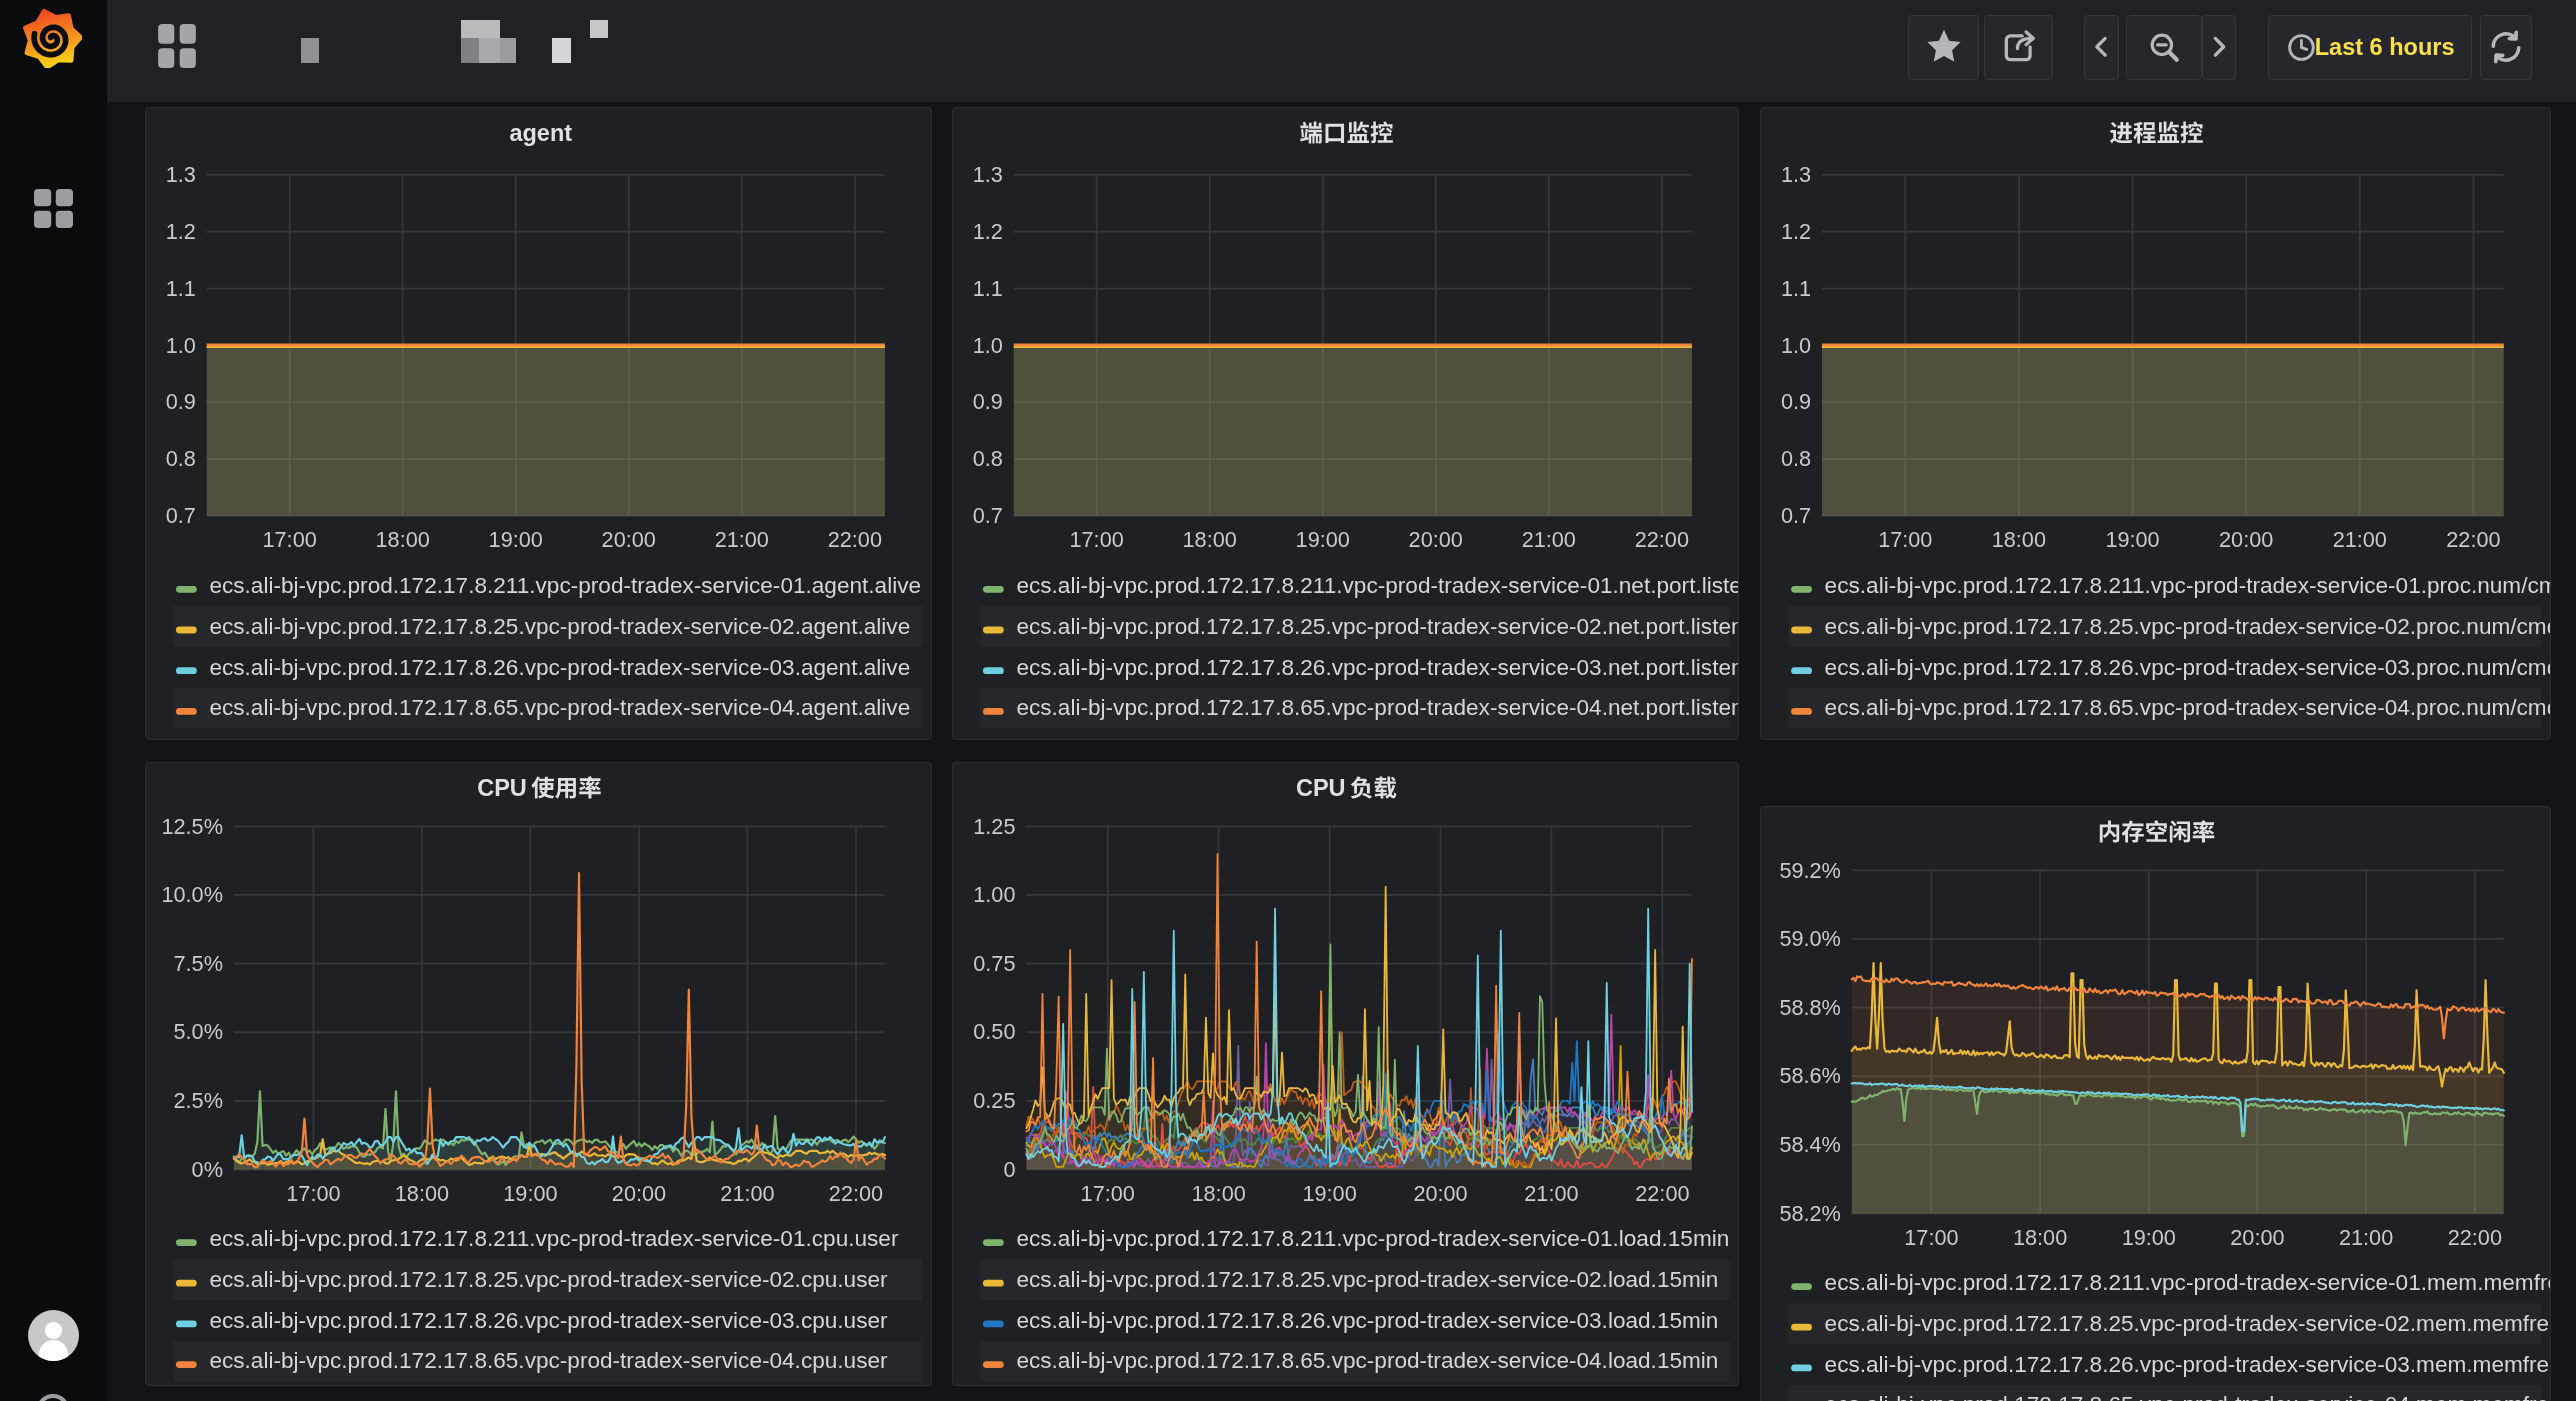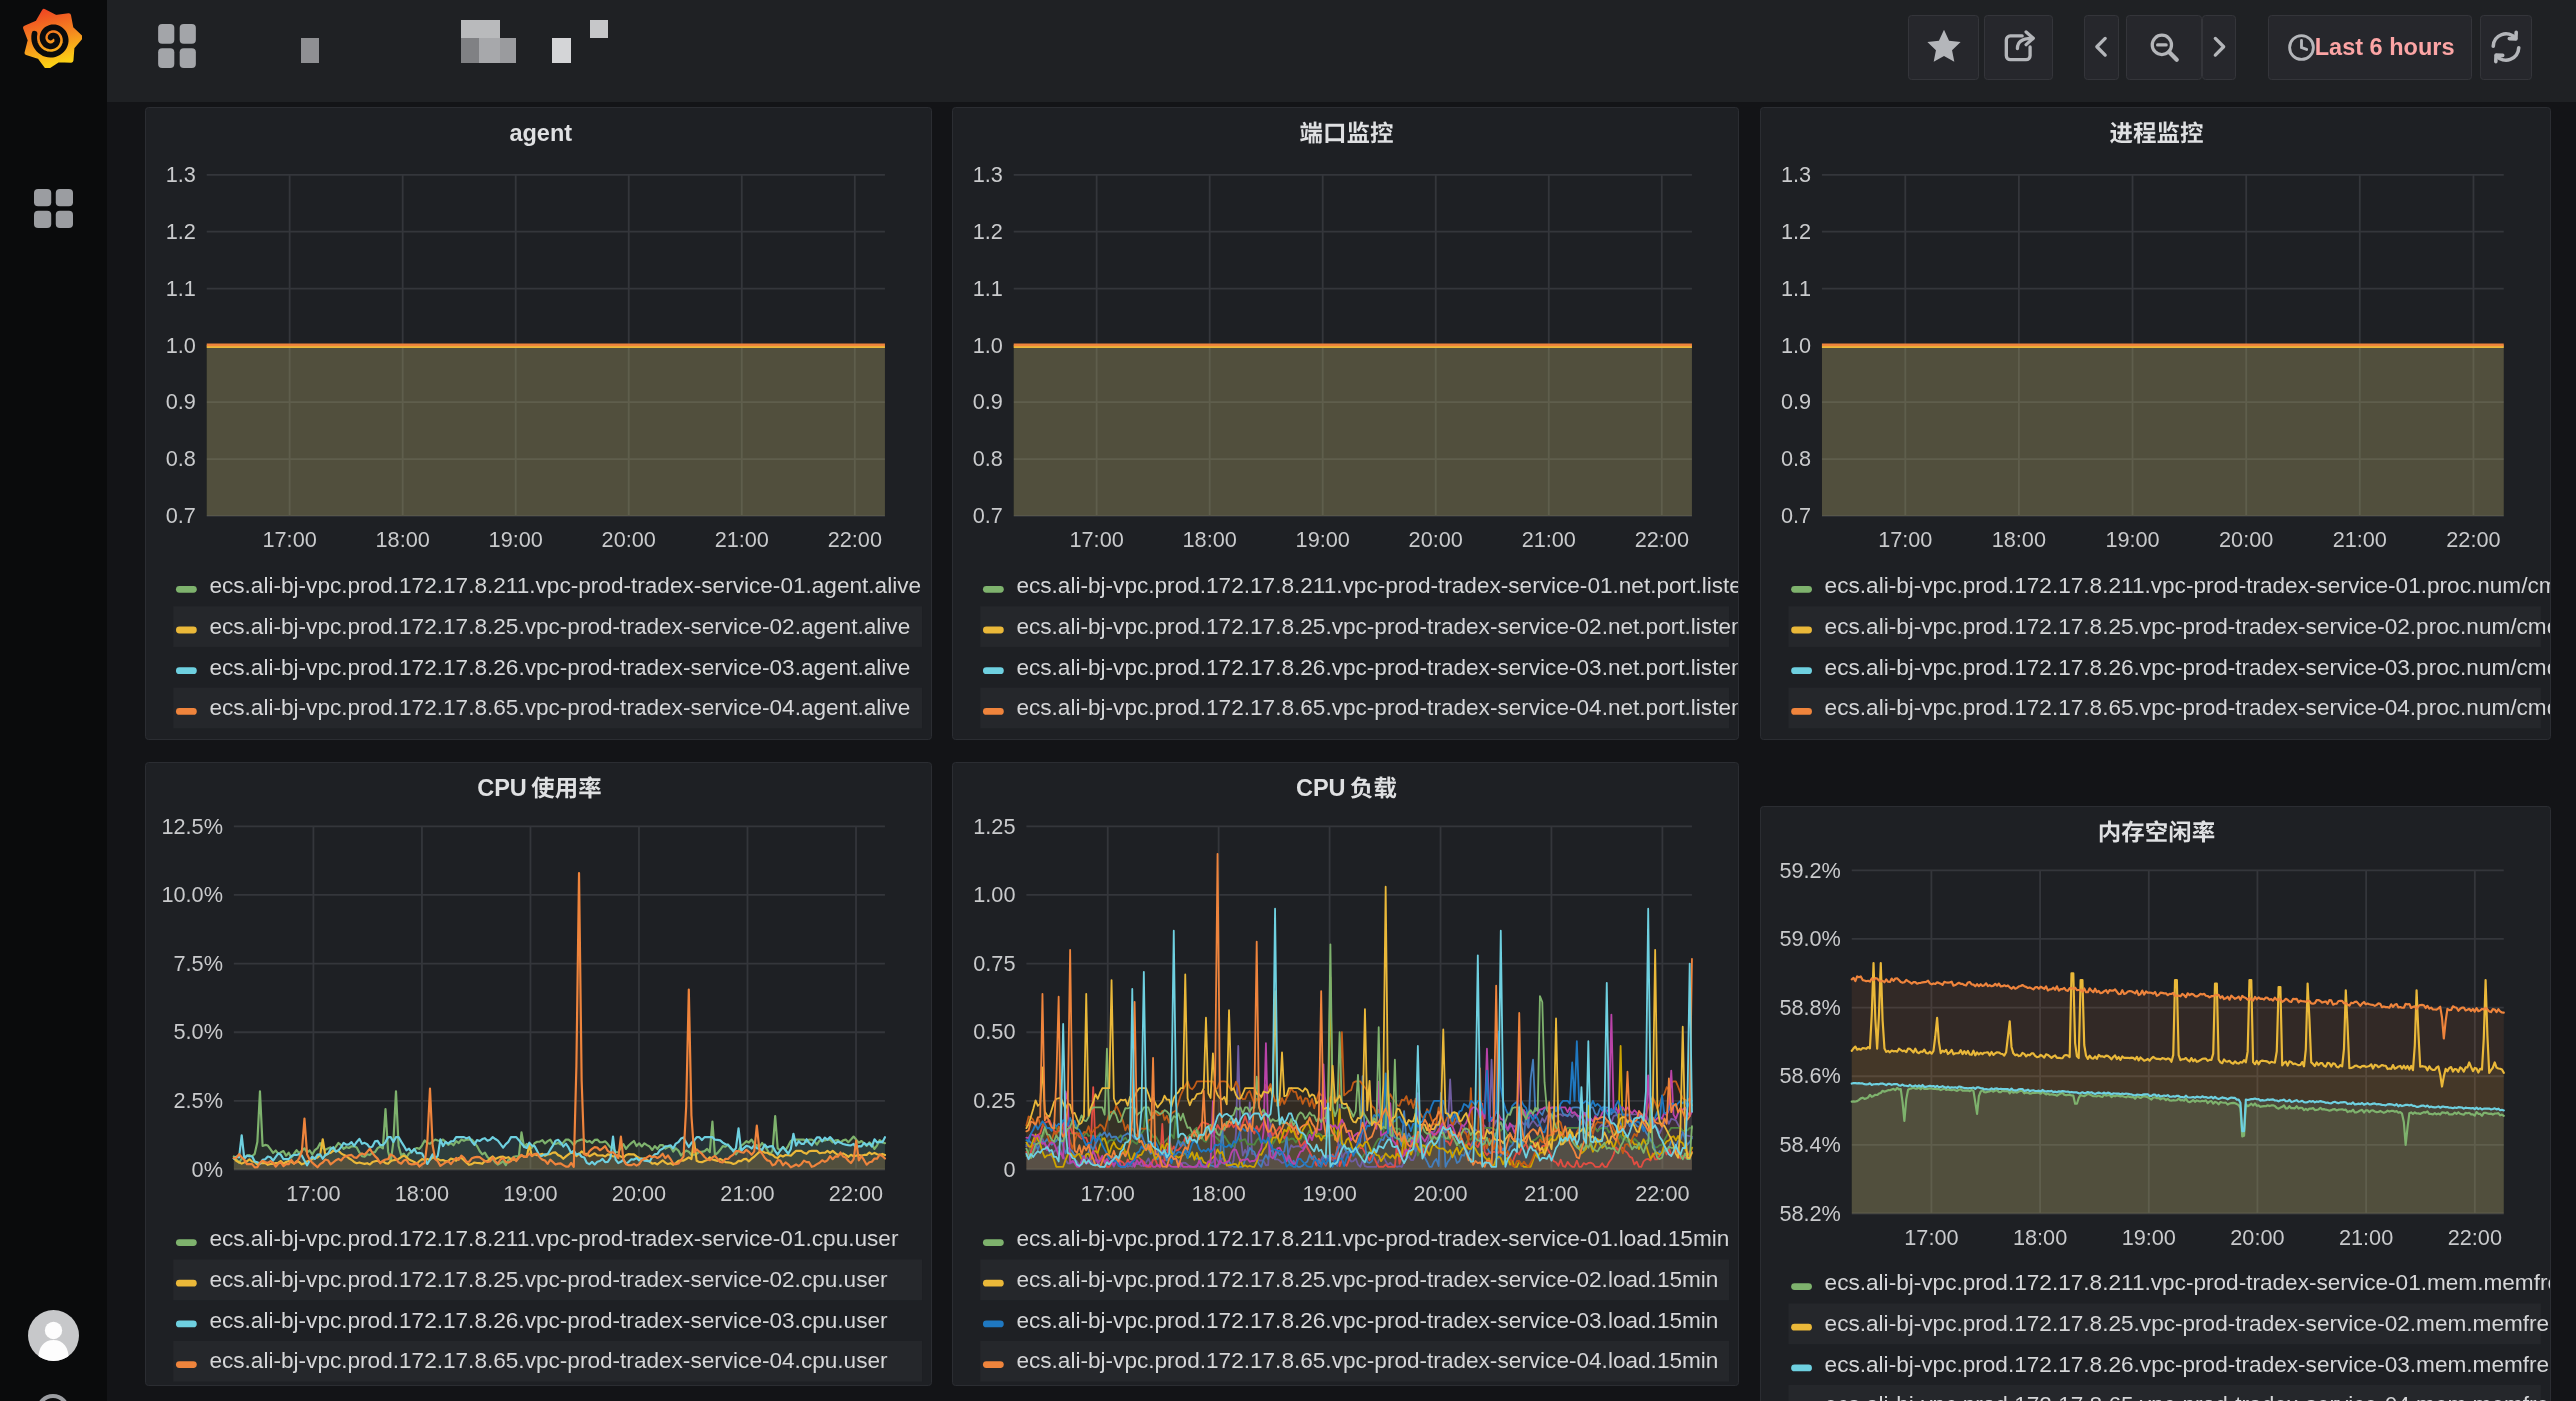--- a/index.html
+++ b/index.html
@@ -384,21 +384,21 @@
 <div class="btn" style="left:2202px;top:14.5px;width:34px;height:65px">
     <svg width="23.5" height="23.5" viewBox="0 0 24 24" fill="none" stroke="#b4b6ba" stroke-width="3.4" stroke-linecap="round" stroke-linejoin="round">
       <polyline points="8.5,3.5 17,12 8.5,20.5"></polyline>
     </svg>
   </div>
 <div class="btn" style="left:2268px;top:14.5px;width:204px;height:65px">
     <svg width="31" height="31" viewBox="0 0 24 24" fill="none" stroke="#b4b6ba" stroke-width="2.2" stroke-linecap="round">
       <circle cx="12" cy="12" r="9.2"></circle>
       <polyline points="12,6.5 12,12 16,13.5"></polyline>
     </svg>
-    <span style="font-size:23.5px;font-weight:700;color:#fca5a5;margin-left:-1.8px">Last 6 hours</span>
+    <span style="font-size:23.5px;font-weight:700;color:#fde047;margin-left:-1.8px">Last 6 hours</span>
   </div>
 <div class="btn" style="left:2480px;top:14.5px;width:52px;height:65px">
     <svg width="36" height="36" viewBox="0 0 24 24" fill="none" stroke="#b4b6ba" stroke-width="2.4" stroke-linecap="round" stroke-linejoin="round">
       <path d="M20.5 12.5a8.5 8.5 0 0 1-14.9 5.3"></path>
       <path d="M3.5 11.5A8.5 8.5 0 0 1 18.4 6.2"></path>
       <polyline points="18.8,2.2 18.6,6.6 14.2,6.4" fill="none"></polyline>
       <polyline points="5.2,21.8 5.4,17.4 9.8,17.6" fill="none"></polyline>
     </svg>
   </div>
 

